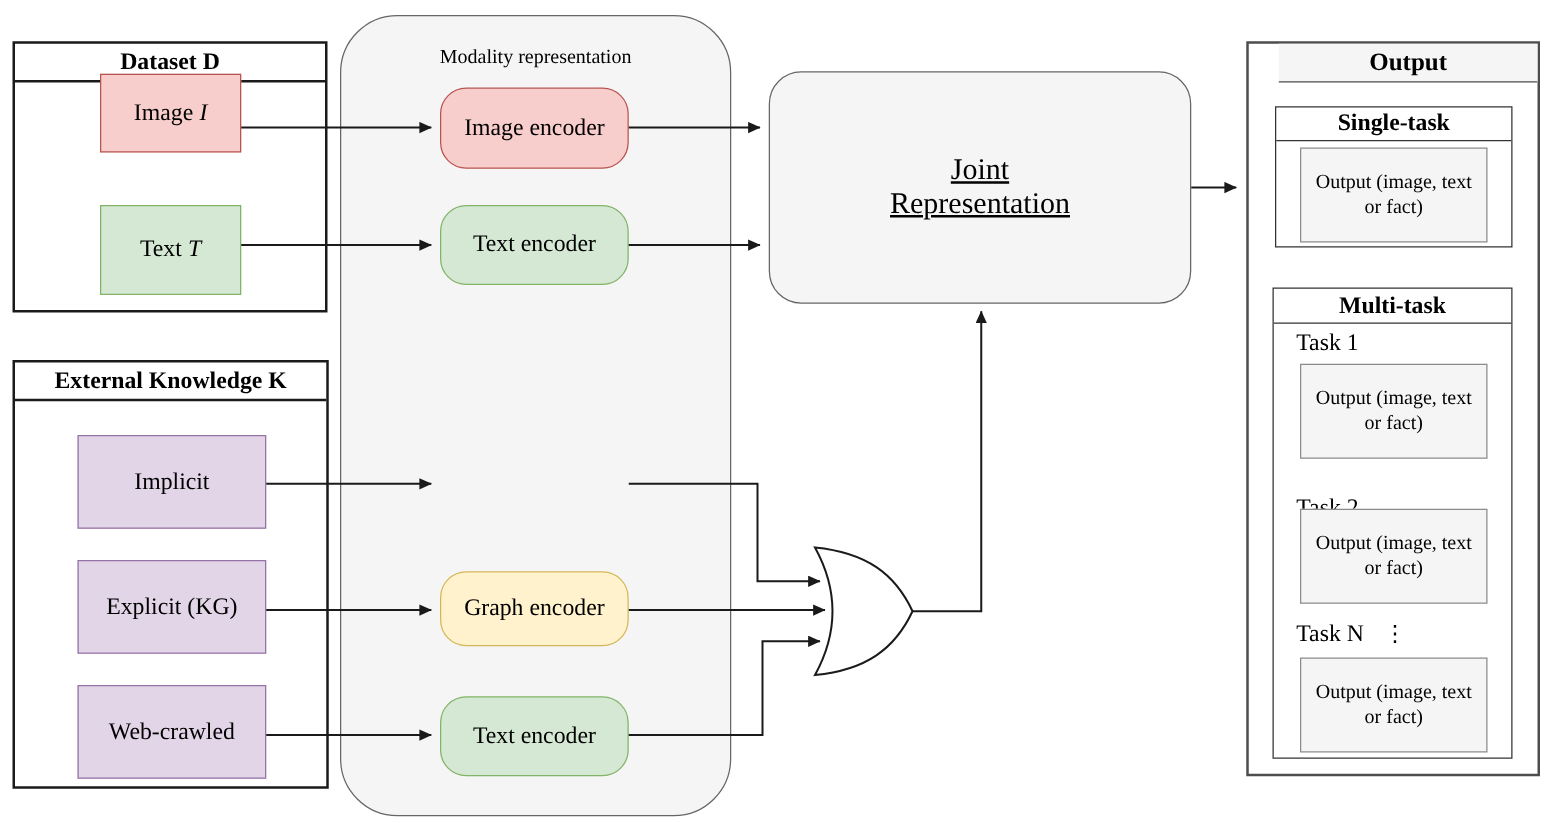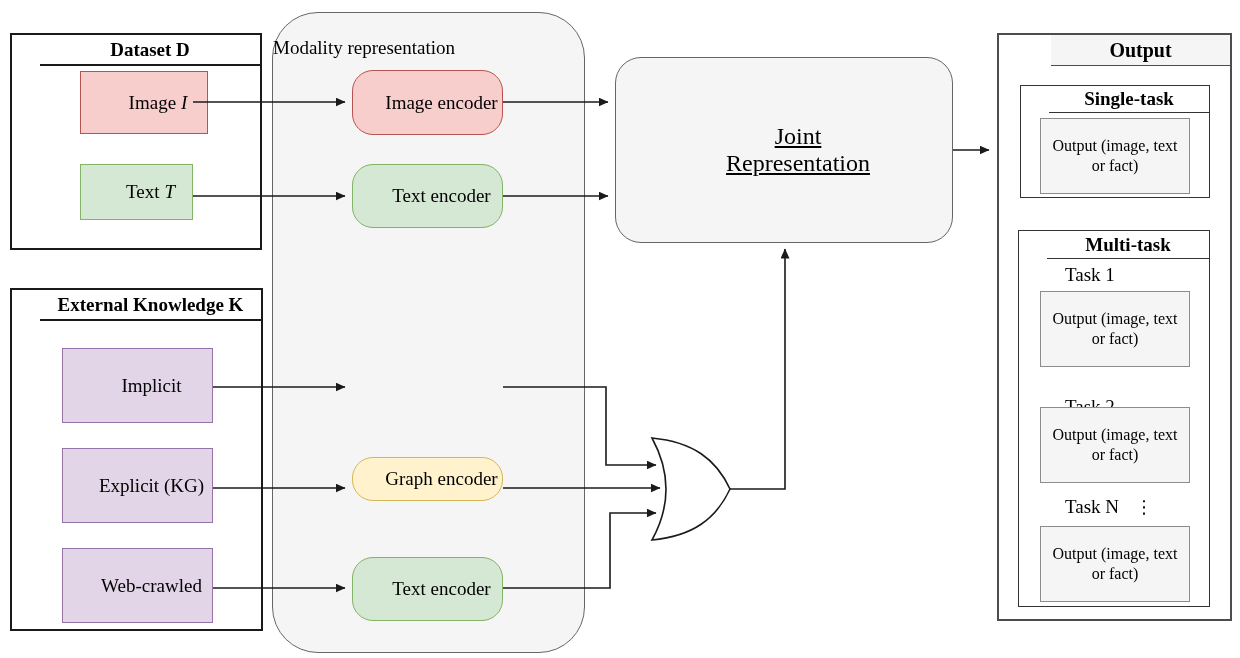--- a/index.html
+++ b/index.html
@@ -1,38 +1,38 @@
 <!DOCTYPE html>
 <html><head>
 <meta charset="utf-8">
 <style>
   html,body{margin:0;padding:0;background:#ffffff;}
   body{font-family:"Liberation Serif","DejaVu Serif",serif;color:#000;}
   #canvas{position:relative;width:1240px;height:658px;background:#ffffff;overflow:hidden;}
-  .abs{position:absolute;box-sizing:border-box;padding-left:28px;}
+  .abs{position:absolute;box-sizing:border-box;}
 
   
   .group{background:#ffffff;border:2px solid #1a1a1a;}
   .group-header{font-weight:bold;text-align:center;border-bottom:2px solid #1a1a1a;
     display:flex;align-items:center;justify-content:center;font-size:19px;}
 
   
   .item{display:flex;align-items:center;justify-content:center;text-align:center;
     font-size:19px;border:1.5px solid;}
   .rounded{border-radius:21px;}
 
   .pink{background:#f8cecc;border-color:#b85450;}
   .green{background:#d5e8d4;border-color:#82b366;}
   .purple{background:#e1d5e7;border-color:#9673a6;}
   .yellow{background:#fff2cc;border-color:#d6b656;}
   .blue{background:#b3c6d3;border-color:#2a475c;}
 
   
   .container-lg{background:#f5f5f5;border:1.5px solid #666;border-radius:46px;}
-  .container-title{position:absolute;top:24px;left:0;width:100%;font-size:19px;}
+  .container-title{position:absolute;top:24px;left:0;width:100%;text-align:center;font-size:16px;}
   .joint{background:#f5f5f5;border:1.5px solid #666;border-radius:26px;
     display:flex;align-items:center;justify-content:center;text-align:center;
     font-size:24px;white-space:pre-line;text-decoration:underline;}
 
   
   .out-panel{background:#ffffff;border:2px solid #4d4d4d;}
   .out-panel-header{background:#f5f5f5;border-bottom:1.5px solid #4d4d4d;font-weight:bold;
     font-size:20px;display:flex;align-items:center;justify-content:center;}
   .task-box{background:#ffffff;border:1.5px solid #333;}
   .task-box-header{font-weight:bold;text-align:center;border-bottom:1.5px solid #333;
@@ -50,39 +50,39 @@
 
 <div id="canvas">
 
   <div class="abs container-lg" style="left:272px;top:12px;width:313px;height:641px;">
     <div class="container-title">Modality representation</div>
   </div>
 
   <div class="abs group" style="left:10px;top:33px;width:252px;height:217px;">
     <div class="group-header" style="height:29px;">Dataset D</div>
   </div>
-  <div class="abs item pink" style="left:80px;top:71px;width:128px;height:63px;">
+  <div class="abs item pink" style="left:80px;top:59px;width:113px;height:63px;">
     <span>Image</span>
     <span class="var">I</span>
   </div>
-  <div class="abs item green" style="left:80px;top:164px;width:113px;height:56px;">
+  <div class="abs item green" style="left:80px;top:164px;width:113px;height:72px;">
     <span>Text</span>
     <span class="var">T</span>
   </div>
 
   <div class="abs group" style="left:10px;top:288px;width:253px;height:343px;">
     <div class="group-header" style="height:29px;">External Knowledge K</div>
   </div>
   <div class="abs item purple" style="left:62px;top:348px;width:151px;height:75px;">Implicit</div>
   <div class="abs item purple" style="left:62px;top:448px;width:151px;height:75px;">Explicit (KG)</div>
   <div class="abs item purple" style="left:62px;top:548px;width:151px;height:75px;">Web-crawled</div>
 
   <div class="abs item pink rounded" style="left:352px;top:70px;width:151px;height:65px;">Image encoder</div>
   <div class="abs item green rounded" style="left:352px;top:164px;width:151px;height:64px;">Text encoder</div>
-  <div class="abs item yellow rounded" style="left:352px;top:457px;width:151px;height:44px;">Graph encoder</div>
+  <div class="abs item yellow rounded" style="left:352px;top:457px;width:151px;height:60px;">Graph encoder</div>
   <div class="abs item green rounded" style="left:352px;top:557px;width:151px;height:64px;">Text encoder</div>
 
   <div class="abs joint" style="left:615px;top:57px;width:338px;height:186px;">Joint
 Representation</div>
 
   <div class="abs out-panel" style="left:997px;top:33px;width:235px;height:588px;">
     <div class="out-panel-header" style="height:30px;margin-left:24px;">Output</div>
   </div>
 
   <div class="abs task-box" style="left:1020px;top:85px;width:190px;height:113px;">

